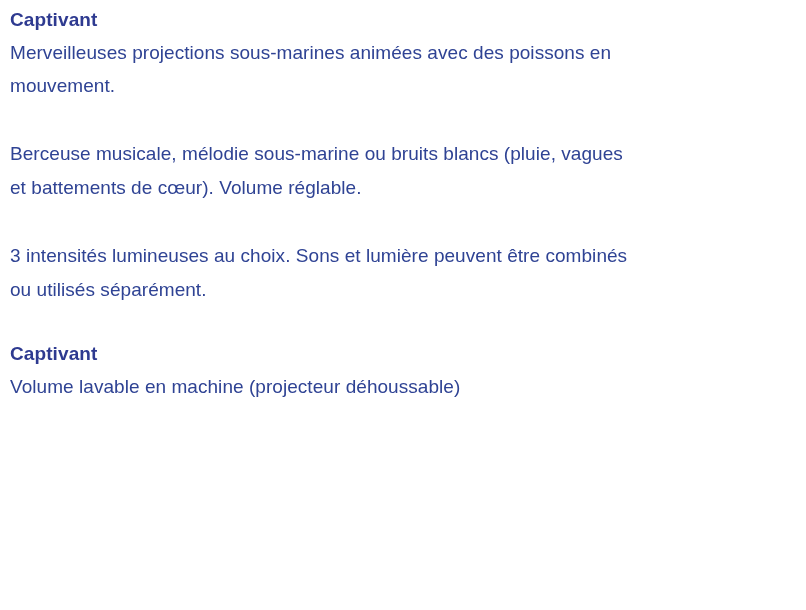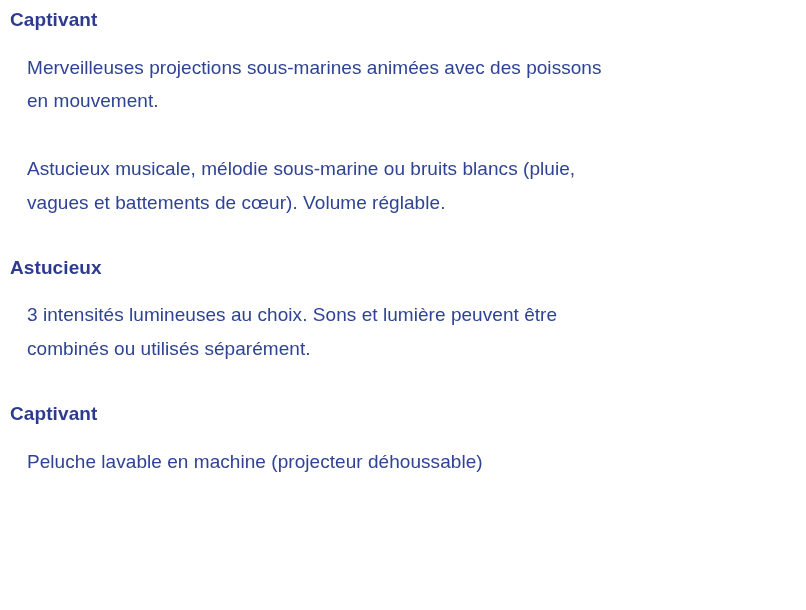--- a/index.html
+++ b/index.html
@@ -31,42 +31,41 @@
     color: #2e3a90;
     line-height: 1.45;
     margin: 0 0 2px 0;
     letter-spacing: 0.1px;
   }
   .feature-body {
     font-size: 19px;
     font-weight: normal;
     color: #2f4394;
     line-height: 1.78;
-    margin: 17px;
+    margin: 0;
     letter-spacing: 0.05px;
     max-width: 790px;
   }
 </style>
 </head>
 <body>
 
 <div class="page">
 
   <section class="feature">
     <h2 class="feature-title">Captivant</h2>
     <p class="feature-body">Merveilleuses projections sous-marines animées avec des poissons en mouvement.</p>
   </section>
 
   <section class="feature">
-    <p class="feature-body">Astucieux musicale, mélodie sous-marine ou bruits blancs (pluie, vagues et battements de cœur). Volume réglable.</p>
+    <p class="feature-body">Berceuse musicale, mélodie sous-marine ou bruits blancs (pluie, vagues et battements de cœur). Volume réglable.</p>
   </section>
 
   <section class="feature">
-    <h2 class="feature-title">Astucieux</h2>
     <p class="feature-body">3 intensités lumineuses au choix. Sons et lumière peuvent être combinés ou utilisés séparément.</p>
   </section>
 
   <section class="feature">
     <h2 class="feature-title">Captivant</h2>
-    <p class="feature-body">Peluche lavable en machine (projecteur déhoussable)</p>
+    <p class="feature-body">Volume lavable en machine (projecteur déhoussable)</p>
   </section>
 
 </div>
 
 </body></html>

